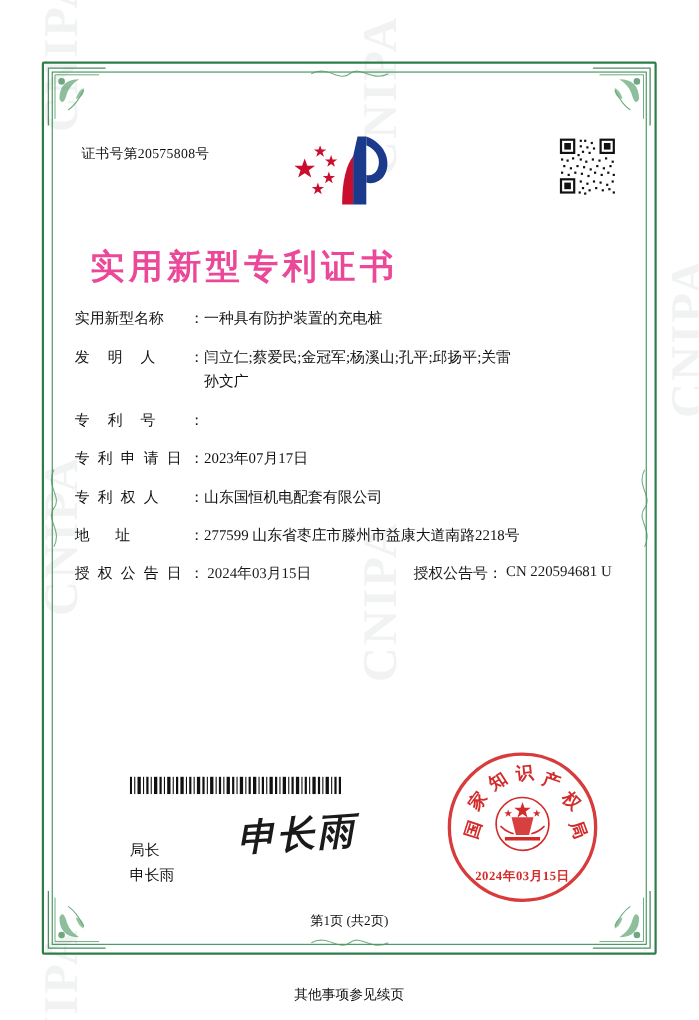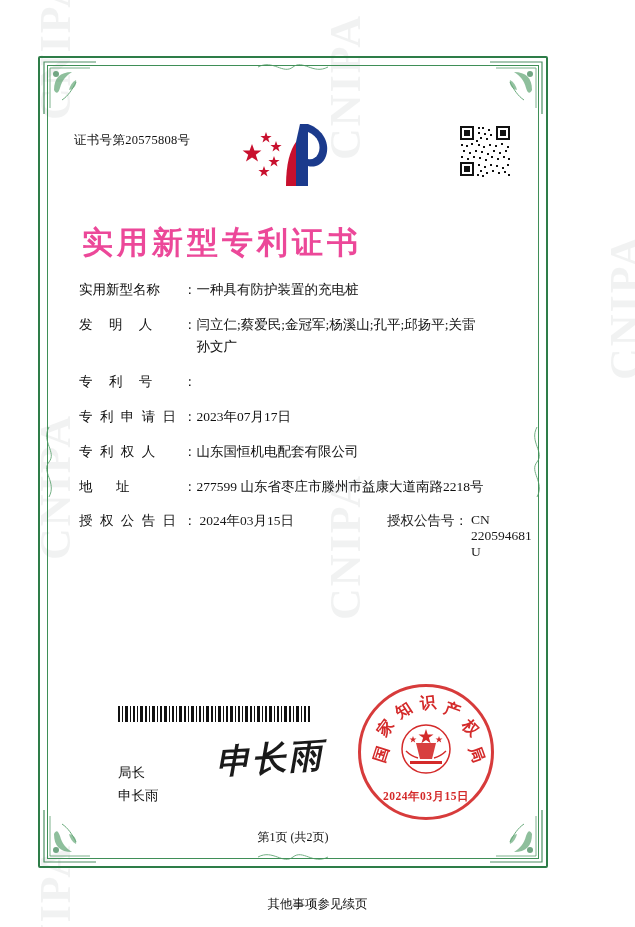--- a/index.html
+++ b/index.html
@@ -32,21 +32,21 @@
     white-space: nowrap;
     transform: rotate(-90deg);
     transform-origin: left top;
   }
 
   
   .page {
     position: absolute;
     left: 38px;
     top: 56px;
-    width: 510px;
+    width: 559px;
     height: 812px;
     z-index: 1;
   }
   .border-outer {
     position: absolute;
     inset: 0;
     border: 2px solid #2e7d48;
     border-radius: 2px;
   }
   .border-inner {
@@ -114,21 +114,21 @@
     text-align: left;
     font-size: 31px;
     font-weight: bold;
     letter-spacing: 4px;
     color: #ec4899;
     font-family: "Liberation Serif", serif;
   }
 
   .fields {
     position: absolute;
-    left: 13px;
+    left: 2px;
     right: 6px;
     top: 204px;
   }
   .field-row {
     display: flex;
     align-items: flex-start;
     margin-bottom: 15.5px;
     font-size: 13.5px;
     line-height: 1.45;
   }

